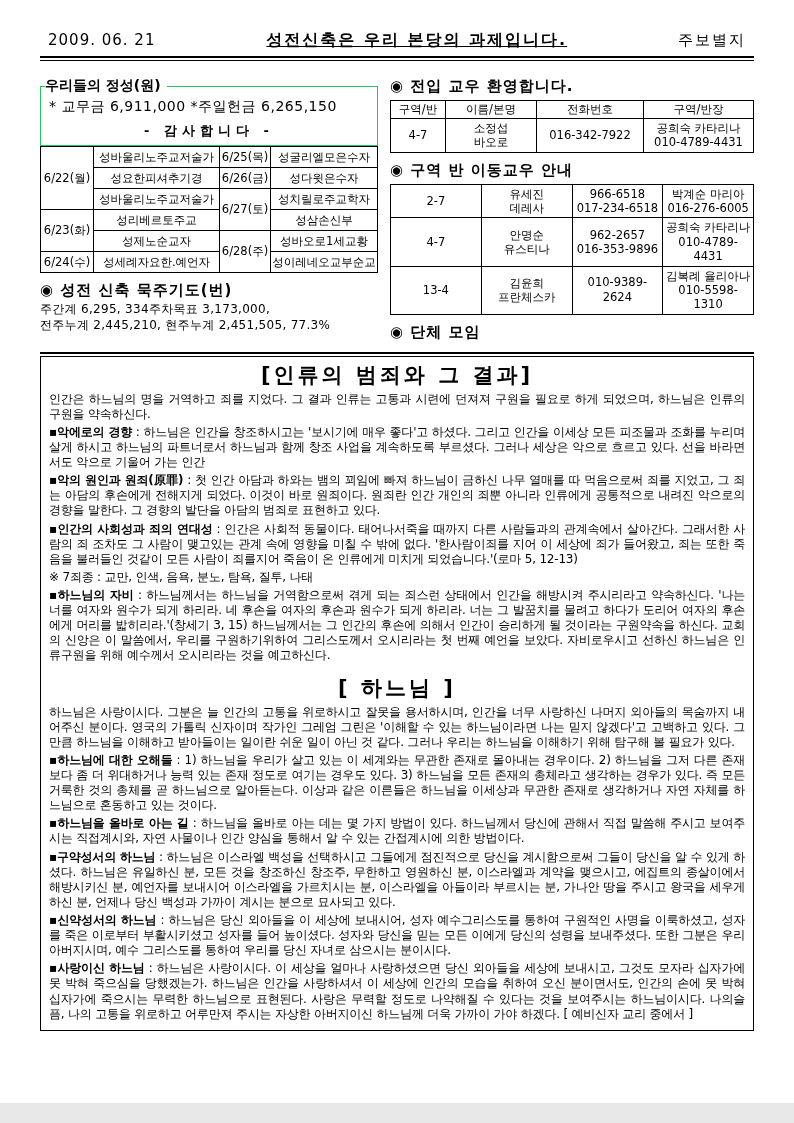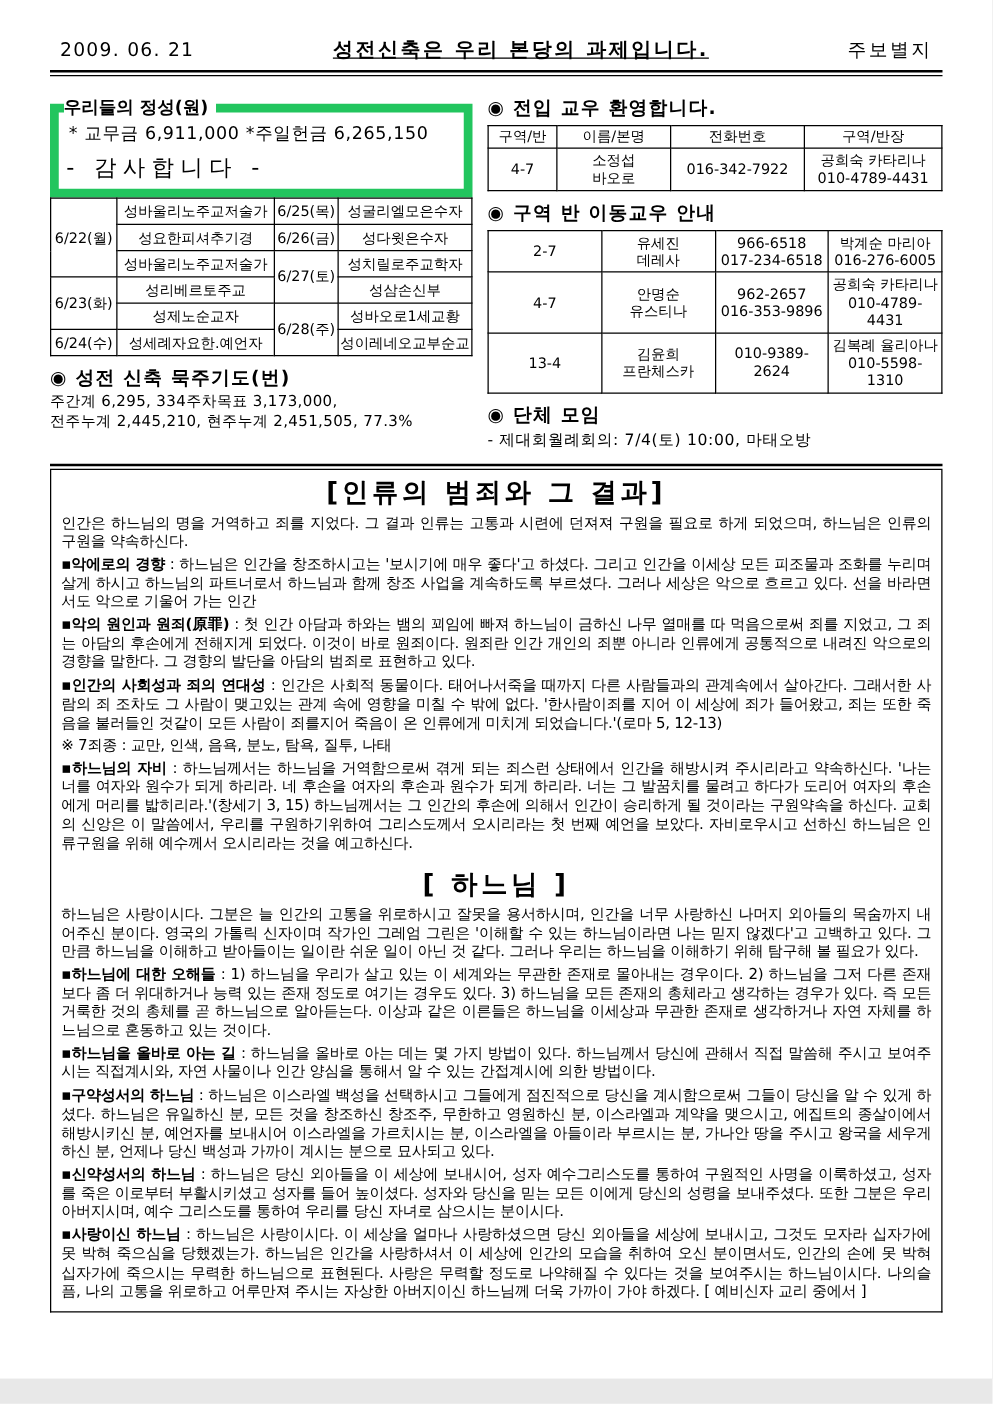--- a/index.html
+++ b/index.html
@@ -12,24 +12,24 @@
   
   .hdr{display:flex;justify-content:space-between;align-items:baseline;padding:0 8px;}
   .hdr .date{font-size:15px;letter-spacing:1px;}
   .hdr .title{font-size:16px;font-weight:bold;text-decoration:underline;letter-spacing:2px;}
   .hdr .tag{font-size:15px;letter-spacing:2px;}
   .dbl-rule{height:2px;border-top:2px solid #000;border-bottom:1px solid #000;margin-top:5px;}
   
   .cols{display:flex;gap:12px;margin-top:16px;align-items:flex-start;}
   .col-l{width:338px;flex:none;}
   .col-r{flex:1;min-width:0;}
-  fieldset.offer{border:7px solid #22c55e;margin:0;padding:2px 6px 5px 6px;}
+  fieldset.offer{border:1px solid #22c55e;margin:0;padding:2px 6px 5px 6px;}
   fieldset.offer legend{font-size:14px;font-weight:bold;padding:0 6px 0 0;margin-left:-2px;}
   .offer-line{font-size:14px;letter-spacing:0.5px;margin:1px 0 6px 2px;}
-  .offer-thanks{font-size:18px;font-weight:normal;text-align:left;letter-spacing:5px;}
+  .offer-thanks{font-size:13px;font-weight:bold;text-align:center;letter-spacing:5px;}
   .sec-head{font-size:15px;font-weight:bold;margin:8px 0 4px 0;letter-spacing:1px;}
   .sec-head.first{margin-top:0;}
   table{border-collapse:collapse;width:100%;table-layout:fixed;}
   td,th{border:1px solid #000;font-size:11.5px;text-align:center;vertical-align:middle;padding:1px 1px;line-height:1.3;font-weight:normal;}
   .feast td{height:18px;}
   .feast .c-date{width:50px;}
   .feast .c-name{width:123px;}
   .feast .c-date2{width:48px;}
   .rosary-lines{font-size:12px;line-height:1.35;margin-top:1px;letter-spacing:0.3px;}
   .two-line div{line-height:1.25;}
@@ -180,21 +180,20 @@
             <td>010-9389-2624</td>
             <td class="two-line">
               <div>김복례 율리아나</div>
               <div>010-5598-1310</div>
             </td>
           </tr>
         </tbody>
       </table>
 
       <div class="sec-head" style="margin-bottom:0;">◉ 단체 모임</div>
-      <div class="group-line">- 제대회월례회의: 7/4(토) 10:00, 마태오방</div>
     </div>
   </div>
 
   <div class="article-wrap">
     <div class="dbl-rule" style="margin-top:0;"></div>
     <div class="art-box">
 
       <div class="art-title">[인류의 범죄와 그 결과]</div>
       <p>인간은 하느님의 명을 거역하고 죄를 지었다. 그 결과 인류는 고통과 시련에 던져져 구원을 필요로 하게 되었으며, 하느님은 인류의 구원을 약속하신다.</p>
       <p class="sec"><span class="lead">▪악에로의 경향</span><span> : 하느님은 인간을 창조하시고는 '보시기에 매우 좋다'고 하셨다. 그리고 인간을 이세상 모든 피조물과 조화를 누리며 살게 하시고 하느님의 파트너로서 하느님과 함께 창조 사업을 계속하도록 부르셨다. 그러나 세상은 악으로 흐르고 있다. 선을 바라면서도 악으로 기울어 가는 인간</span></p>

